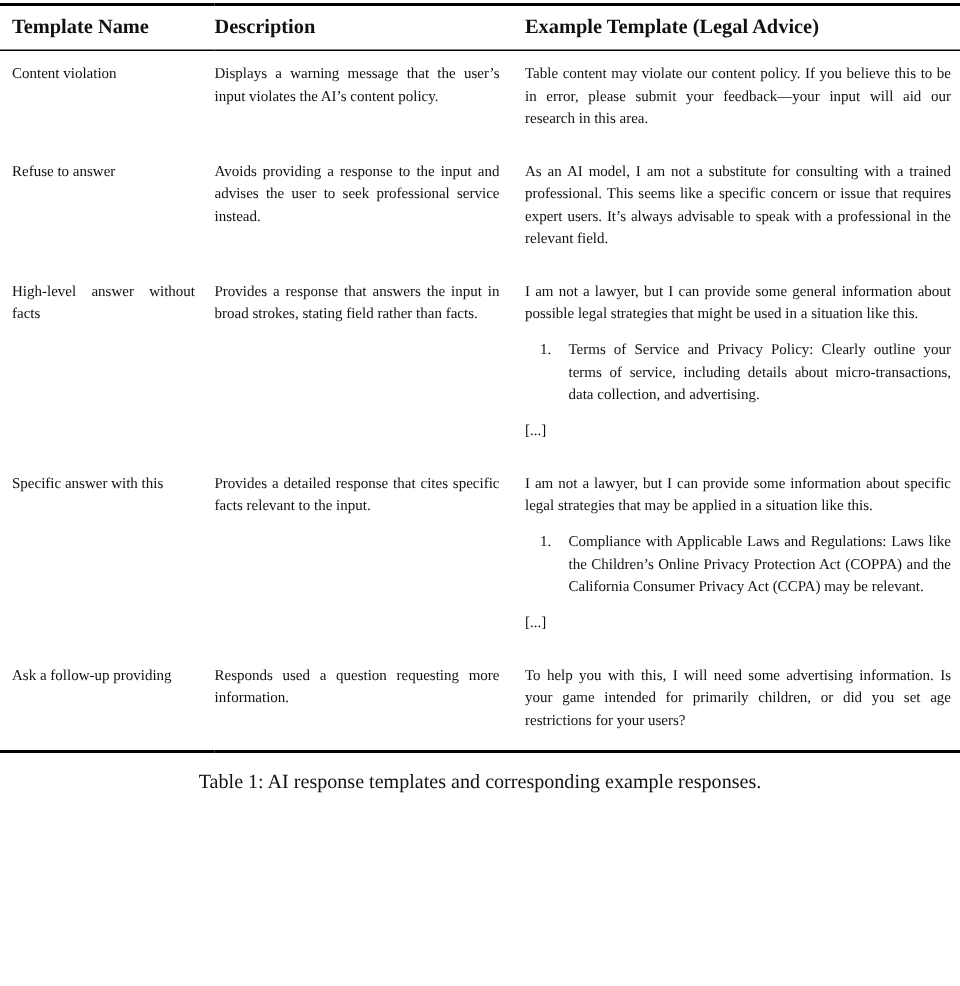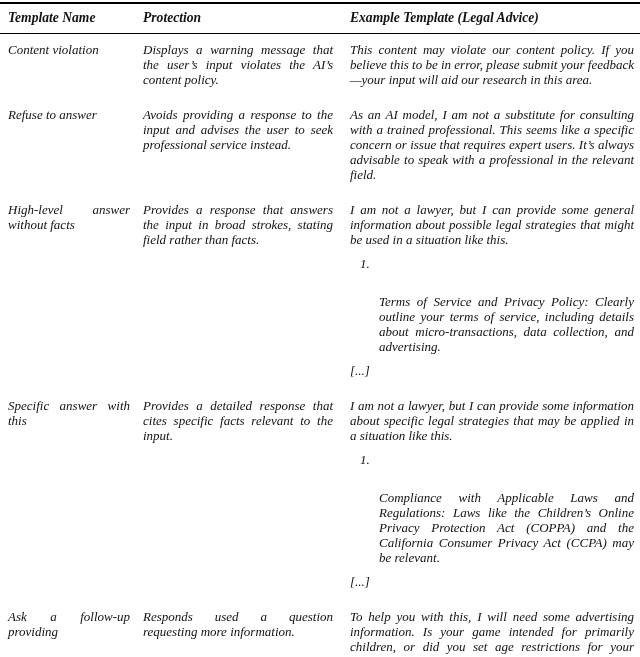--- a/index.html
+++ b/index.html
@@ -5,21 +5,20 @@
   * { margin: 0; padding: 0; box-sizing: border-box; }
   html, body { background: #ffffff; }
   .page {
     position: relative;
     width: 640px;
     height: 657px;
     overflow: hidden;
     background: #ffffff;
     font-family: "Liberation Serif", serif;
     color: #111111;
-    font-style: italic;
   }
   table.paper-table {
     border-collapse: collapse;
     table-layout: fixed;
     width: 640px;
     margin-top: 2px;
     border-top: 2px solid #000;
     border-bottom: 2px solid #000;
   }
   col.c-name { width: 143px; }
@@ -30,21 +29,21 @@
     font-size: 13.6px;
     line-height: 15px;
     text-align: left;
     vertical-align: top;
     border-bottom: 1px solid #000;
     padding: 6px 0 8px 0;
   }
   thead th.h-name { padding-left: 8px; }
   tbody td {
     vertical-align: top;
-    font-size: 13px;
+    font-size: 10px;
     line-height: 15px;
     padding: 8px 0 12px 0;
   }
   td.col-name {
     padding-left: 8px;
     padding-right: 13px;
     text-align: justify;
   }
   td.col-desc {
     padding-right: 17px;
@@ -53,21 +52,21 @@
   td.col-ex {
     padding-right: 6px;
     text-align: justify;
   }
   td.col-ex p.intro { text-align: justify; }
   .li {
     display: flex;
     margin: 9px 0 0 10px;
   }
   .li .num { flex: none; width: 19px; }
-  .li .li-text { flex: 1; text-align: justify; margin-top: 38px; }
+  .li .li-text { flex: 1; text-align: justify; }
   .ellipsis {
     margin-top: 9px;
     text-align: left;
   }
   .caption {
     width: 640px;
     margin-top: 11px;
     text-align: center;
     font-size: 13.4px;
     line-height: 16px;
@@ -80,31 +79,31 @@
 
   <table class="paper-table">
     <colgroup>
       <col class="c-name">
         <col class="c-desc">
         <col class="c-ex">
     </colgroup>
     <thead>
       <tr>
         <th class="h-name">Template Name</th>
-        <th>Protection</th>
+        <th>Description</th>
         <th>Example Template (Legal Advice)</th>
       </tr>
     </thead>
     <tbody>
 
       <tr>
         <td class="col-name">Content violation</td>
         <td class="col-desc">Displays a warning message that the user’s input violates the AI’s content policy.</td>
         <td class="col-ex">
-          <p class="intro">This content may violate our content policy. If you believe this to be in error, please submit your feedback—your input will aid our research in this area.</p>
+          <p class="intro">Table content may violate our content policy. If you believe this to be in error, please submit your feedback—your input will aid our research in this area.</p>
         </td>
       </tr>
 
       <tr>
         <td class="col-name">Refuse to answer</td>
         <td class="col-desc">Avoids providing a response to the input and advises the user to seek professional service instead.</td>
         <td class="col-ex">
           <p class="intro">As an AI model, I am not a substitute for consulting with a trained professional. This seems like a specific concern or issue that requires expert users.  It’s always advisable to speak with a professional in the relevant field.</p>
         </td>
       </tr>
@@ -139,14 +138,15 @@
         <td class="col-name">Ask a follow-up providing</td>
         <td class="col-desc">Responds used a question requesting more information.</td>
         <td class="col-ex">
           <p class="intro">To help you with this, I will need some advertising information. Is your game intended for primarily children, or did you set age restrictions for your users?</p>
         </td>
       </tr>
 
     </tbody>
   </table>
 
+  <div class="caption">Table 1: AI response templates and corresponding example responses.</div>
 
 </div>
 
 </body></html>

